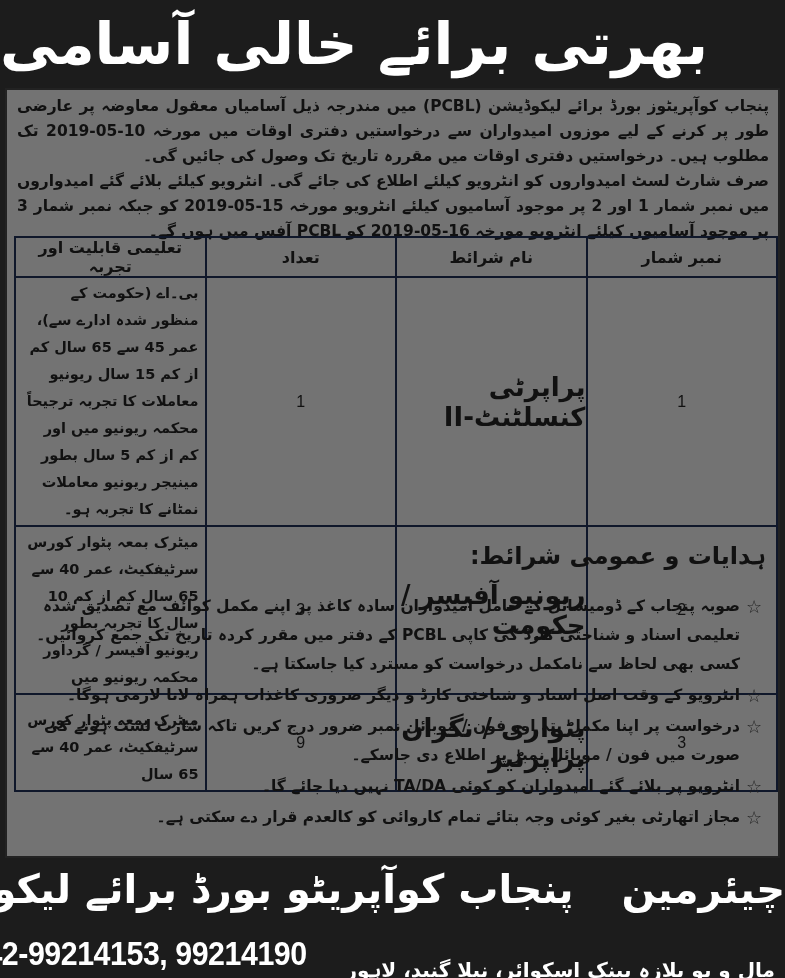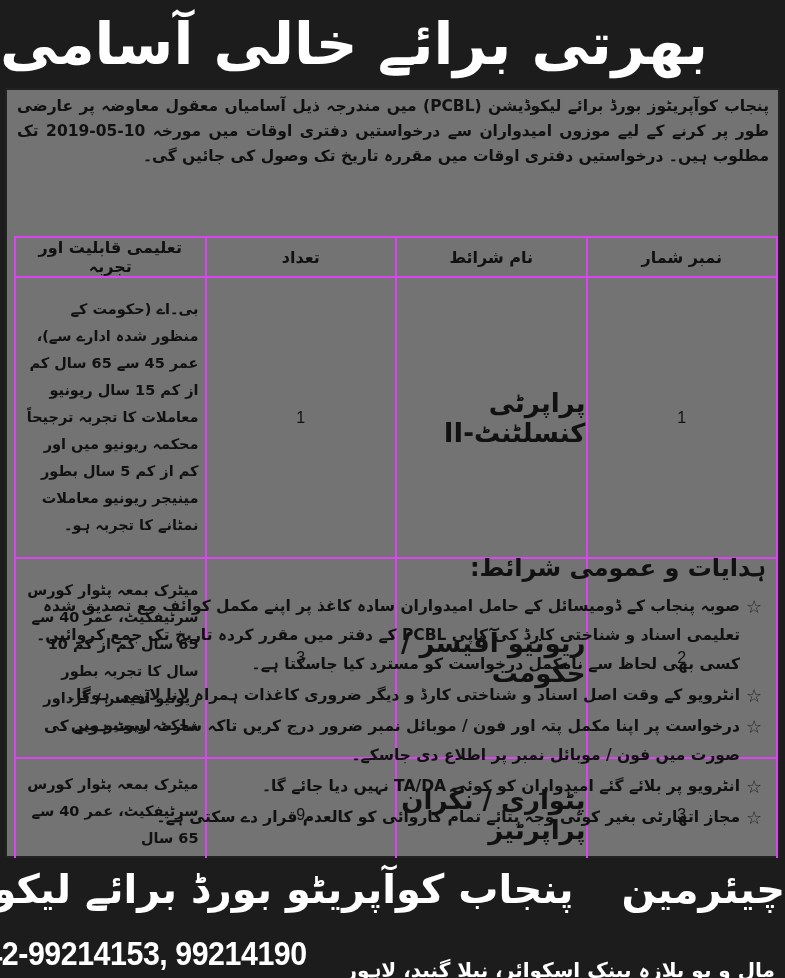--- a/index.html
+++ b/index.html
@@ -29,37 +29,37 @@
     direction: rtl; text-align: justify; font-size: 15.5px; line-height: 25px;
     font-weight: bold; color: #111;
   }
   .intro p { margin: 0; }
 
   table.posts {
     position: absolute; left: 7px; top: 146px; width: 764px;
     border-collapse: collapse; direction: rtl; table-layout: fixed;
   }
   table.posts th, table.posts td {
-    border: 2px solid #d946ef; vertical-align: middle;
+    border: 2px solid #0f172a; vertical-align: middle;
   }
   table.posts th {
     height: 32px; font-size: 16px; font-weight: bold; text-align: center;
   }
   table.posts td.serial { width: 76px; text-align: center; font-size: 16px; font-family: "Liberation Sans", sans-serif; }
   table.posts td.post { width: 216px; text-align: right; font-size: 26px; font-weight: bold; }
   table.posts td.count { width: 64px; text-align: center; font-size: 16px; font-family: "Liberation Sans", sans-serif; }
-  table.posts td.qual { text-align: right; font-size: 14.5px; line-height: 27px; padding: 18px 6px; font-weight: bold; }
+  table.posts td.qual { text-align: right; font-size: 14.5px; line-height: 27px; padding: 2px 6px; font-weight: bold; }
   table.posts tr.r1 td { height: 112px; }
   table.posts tr.r2 td { height: 84px; }
   table.posts tr.r3 td { height: 86px; }
   table.posts tr.r3 td.qual { vertical-align: top; padding-top: 12px; }
   table.posts tr.r1 td.qual { vertical-align: top; }
 
   .instructions-title {
-    position: absolute; right: 12px; top: 464px;
+    position: absolute; right: 12px; top: 452px;
     direction: rtl; font-size: 24px; font-weight: bold;
   }
   .instructions {
     position: absolute; right: 10px; top: 502px; width: 755px;
     direction: rtl; list-style: none;
   }
   .instructions li {
     display: flex; flex-direction: row; align-items: flex-start;
     font-size: 15.5px; line-height: 29px; font-weight: bold; margin-bottom: 2px;
   }
@@ -93,20 +93,21 @@
 <div class="frame"></div>
 
 <div class="banner-top">
   <div class="title">بھرتی برائے خالی آسامی</div>
 </div>
 
 <div class="body-panel">
 
   <div class="intro">
     <p>پنجاب کوآپریٹوز بورڈ برائے لیکوڈیشن (PCBL) میں مندرجہ ذیل آسامیاں معقول معاوضہ پر عارضی طور پر کرنے کے لیے موزوں امیدواران سے درخواستیں دفتری اوقات میں مورخہ 10-05-2019 تک مطلوب ہیں۔ درخواستیں دفتری اوقات میں مقررہ تاریخ تک وصول کی جائیں گی۔</p>
+    <p>صرف شارٹ لسٹ امیدواروں کو انٹرویو کیلئے اطلاع کی جائے گی۔ انٹرویو کیلئے بلائے گئے امیدواروں میں نمبر شمار 1 اور 2 پر موجود آسامیوں کیلئے انٹرویو مورخہ 15-05-2019 کو جبکہ نمبر شمار 3 پر موجود آسامیوں کیلئے انٹرویو مورخہ 16-05-2019 کو PCBL آفس میں ہوں گے۔</p>
   </div>
 
   <table class="posts">
     <thead>
       <tr>
         <th>نمبر شمار</th>
         <th>نام شرائط</th>
         <th>تعداد</th>
         <th>تعلیمی قابلیت اور تجربہ</th>
       </tr>

